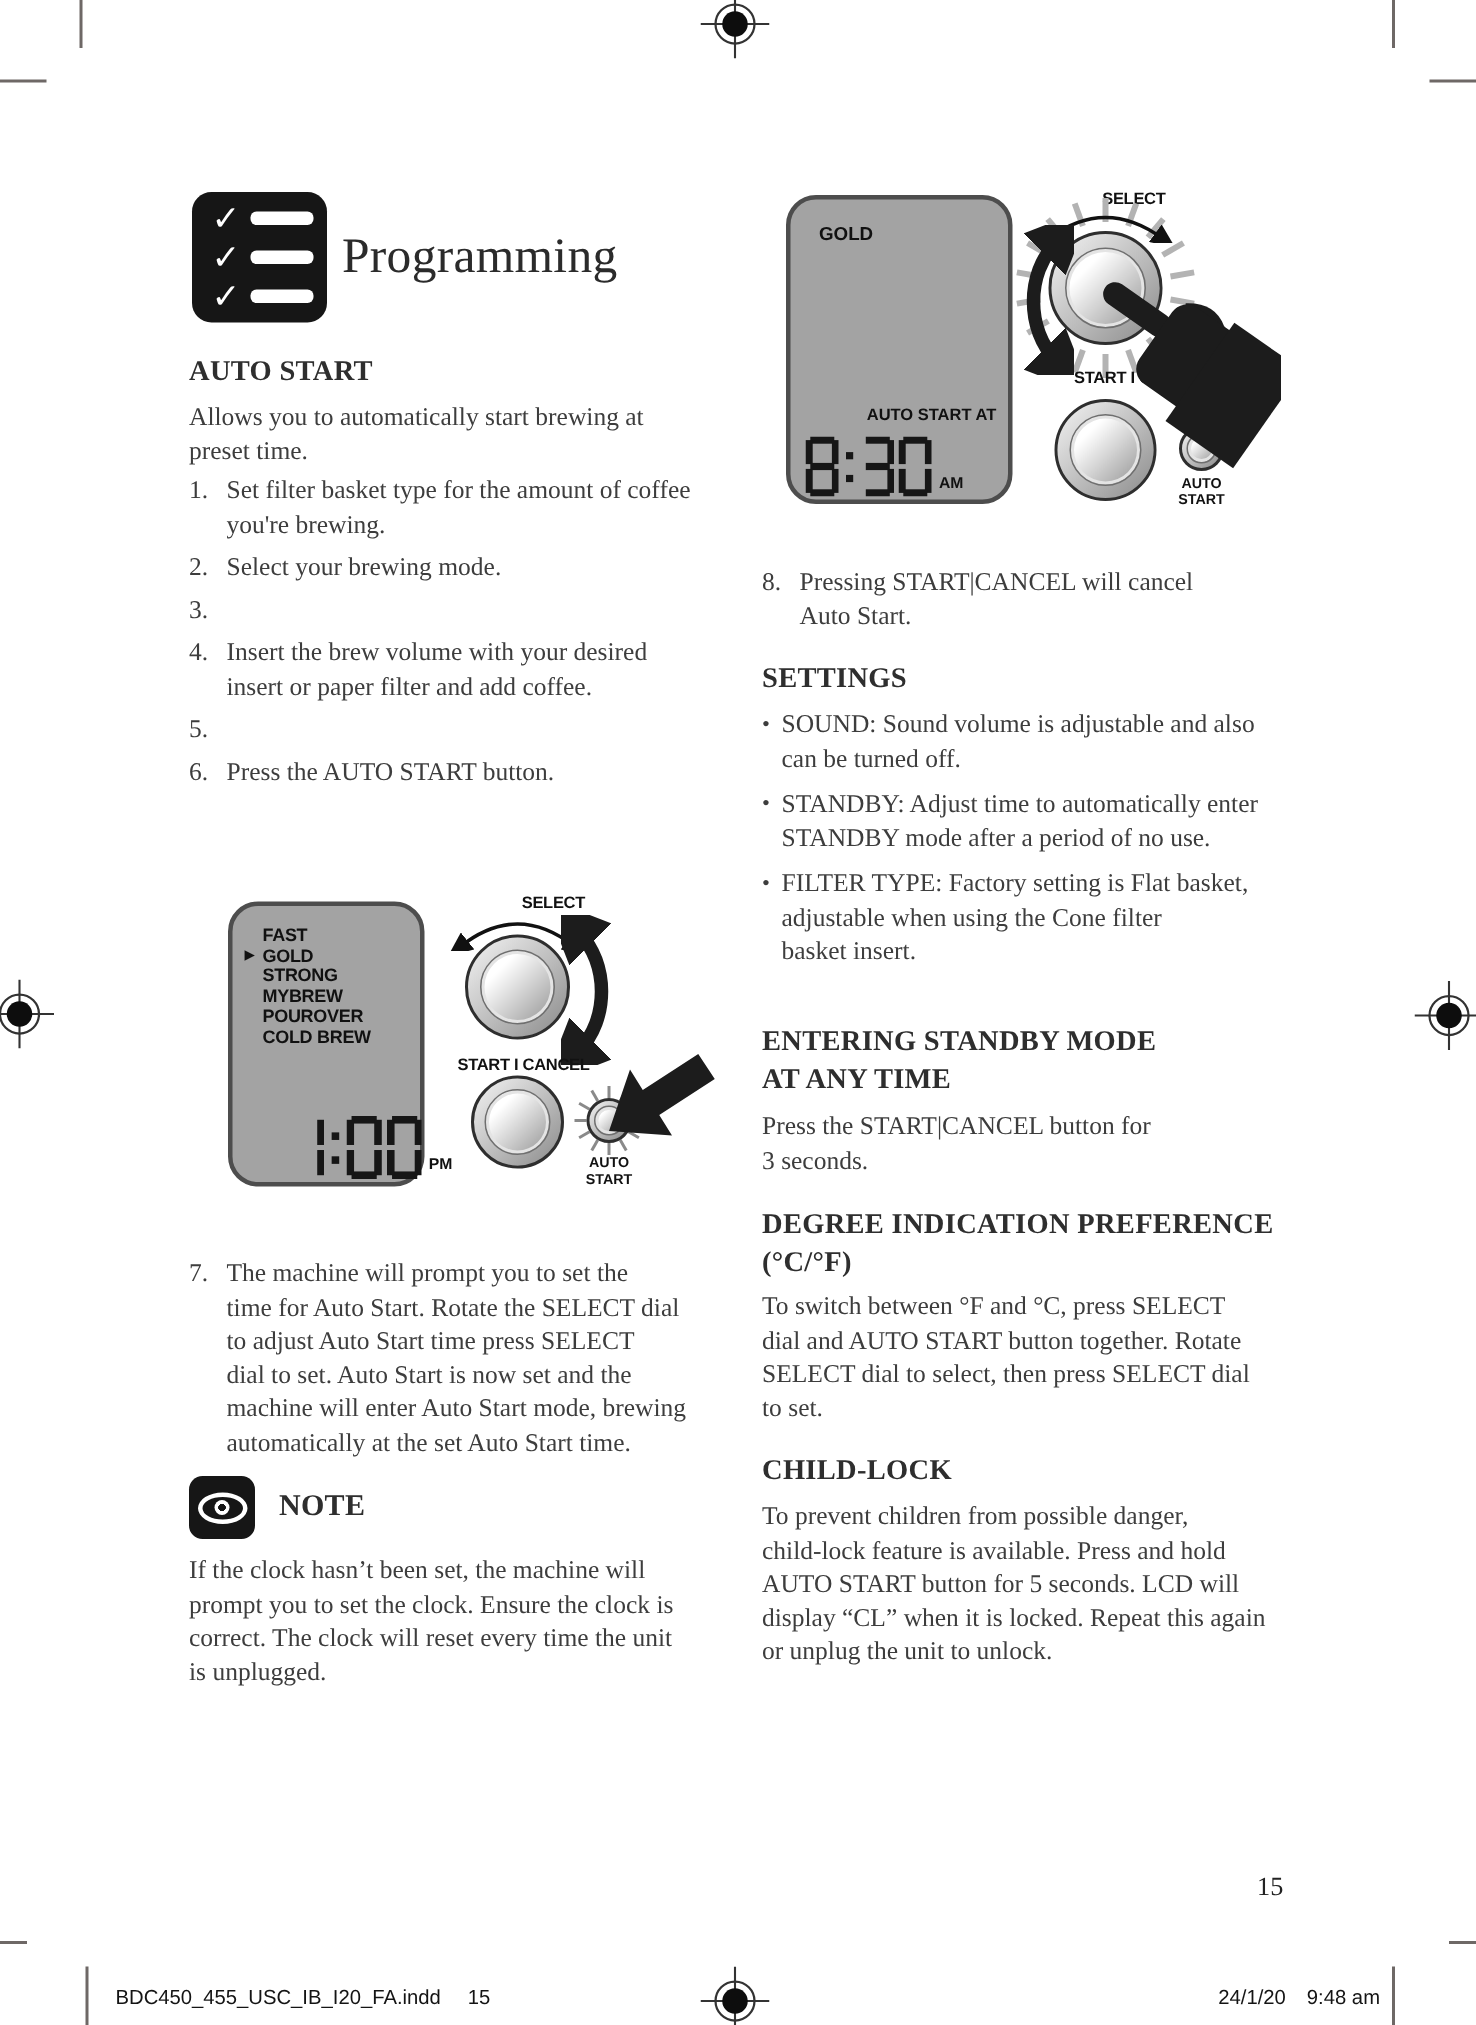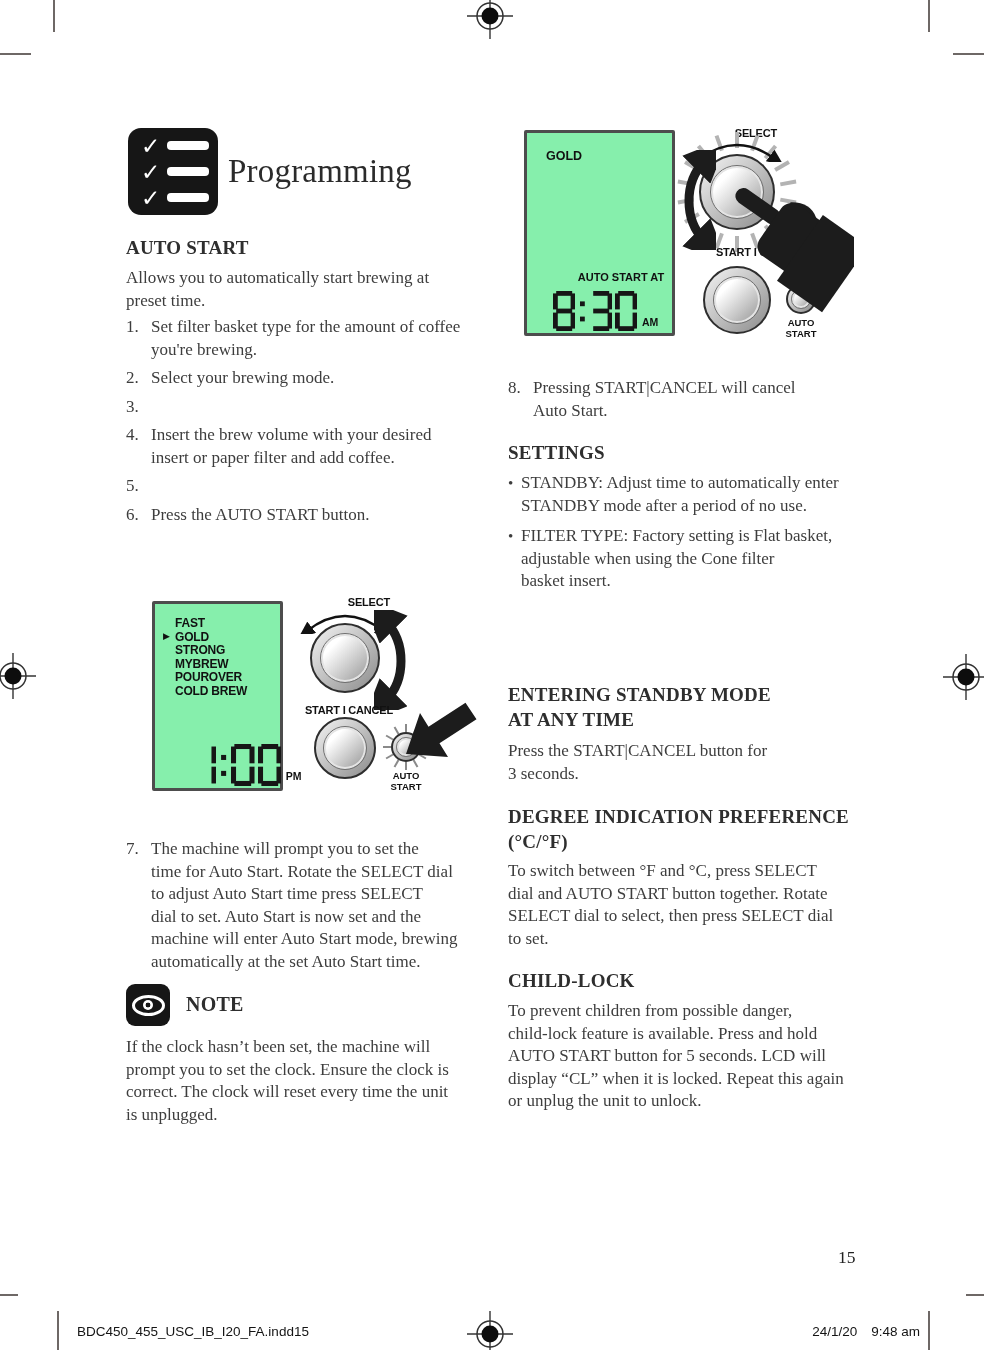--- a/index.html
+++ b/index.html
@@ -22,21 +22,21 @@
   .chk-mark{color:#fff;font:bold 23px "DejaVu Sans",sans-serif;line-height:22px;}
   .chk-line{width:42px;height:9px;background:#fff;border-radius:4px;}
   
   .note-icon{width:44px;height:42px;background:#161616;border-radius:9px;
              display:flex;align-items:center;justify-content:center;}
   .eye{width:27px;height:15px;border:3px solid #fff;border-radius:50%;
        display:flex;align-items:center;justify-content:center;}
   .pupil{width:10px;height:10px;border-radius:50%;
          background:radial-gradient(circle,#161616 0 2.4px,#ffffff 2.6px);}
   
-  .lcd{background:#86efac;border:3px solid #4d4d4d;border-radius:2px;box-sizing:border-box;}
+  .lcd{background:#a3a3a3;border:3px solid #4d4d4d;border-radius:20px;box-sizing:border-box;}
   .lcd-label{font-family:"Liberation Sans",sans-serif;font-weight:bold;color:#111;}
   .menu{font-family:"Liberation Sans",sans-serif;font-weight:bold;font-size:12px;
         line-height:13.6px;color:#111;letter-spacing:-.2px;list-style:none;margin:0;padding:0;}
   .dial-label{font-family:"Liberation Sans",sans-serif;font-weight:bold;font-size:11px;
               color:#111;text-align:right;letter-spacing:-.2px;}
   .dial{border-radius:50%;border:2px solid #2e2e2e;box-sizing:border-box;
         background:linear-gradient(135deg,#f4f4f4 0%,#8b8b8b 100%);
         display:flex;align-items:center;justify-content:center;}
   .dial::after{content:"";display:block;width:76%;height:76%;border-radius:50%;
         border:1px solid #6f6f6f;box-sizing:border-box;
@@ -240,21 +240,21 @@
 <div class="abs h2" style="left:186px;top:992px;font-size:20px">NOTE</div>
 <div class="abs body-txt pre" style="left:126px;top:1036px;width:372px">If the clock hasn’t been set, the machine will
 prompt you to set the clock. Ensure the clock is
 correct. The clock will reset every time the unit
 is unplugged.</div>
 
 <div class="abs" style="left:524px;top:126px;width:360px;height:232px">
   <div class="abs lcd" style="left:0;top:4px;width:151px;height:206px">
     <span class="abs lcd-label" style="left:19px;top:16px;font-size:12.5px">GOLD</span>
     <span class="abs lcd-label" style="left:46px;top:138px;width:96px;text-align:center;font-size:11px">AUTO START AT</span>
-    <div class="abs seg-row" style="left:24px;top:158px">
+    <div class="abs seg-row" style="left:8px;top:158px">
       <span class="seg-row">
           <svg height="40" viewBox="0 0 56 100" width="22.400000000000002" style="margin: 0px 1.5px;">
             <rect x="8" y="0" width="40" height="12" fill="#161616"></rect>
             <rect x="44" y="6" width="12" height="40" fill="#161616"></rect>
             <rect x="44" y="54" width="12" height="40" fill="#161616"></rect>
             <rect x="8" y="88" width="40" height="12" fill="#161616"></rect>
             <rect x="0" y="54" width="12" height="40" fill="#161616"></rect>
             <rect x="0" y="6" width="12" height="40" fill="#161616"></rect>
             <rect x="8" y="44" width="40" height="12" fill="#161616"></rect>
           </svg>
@@ -339,20 +339,24 @@
 
 <div class="abs body-txt step" style="left:508px;top:377px;width:368px">
   <span class="step-num">8.</span>
   <span class="pre">Pressing START|CANCEL will cancel
 Auto Start.</span>
 </div>
 
 <div class="abs h2" style="left:508px;top:440px">SETTINGS</div>
 <div class="abs body-txt bullets" style="left:508px;top:472px;width:368px">
   <div class="bullet">
+      <span class="pre">SOUND: Sound volume is adjustable and also
+can be turned off.</span>
+    </div>
+  <div class="bullet">
       <span class="pre">STANDBY: Adjust time to automatically enter
 STANDBY mode after a period of no use.</span>
     </div>
   <div class="bullet">
       <span class="pre">FILTER TYPE: Factory setting is Flat basket,
 adjustable when using the Cone filter
 basket insert.</span>
     </div>
 </div>
 
@@ -370,20 +374,20 @@
 
 <div class="abs h2" style="left:508px;top:968px">CHILD-LOCK</div>
 <div class="abs body-txt pre" style="left:508px;top:1000px;width:372px">To prevent children from possible danger,
 child-lock feature is available. Press and hold
 AUTO START button for 5 seconds. LCD will
 display “CL” when it is locked. Repeat this again
 or unplug the unit to unlock.</div>
 
 <div class="abs pagenum" style="left:838px;top:1247px">15</div>
 
-<div class="abs footer-txt" style="left:77px;top:1324px;display:flex;">
+<div class="abs footer-txt" style="left:77px;top:1324px;display:flex;gap:18px">
   <span>BDC450_455_USC_IB_I20_FA.indd</span>
   <span>15</span>
 </div>
 <div class="abs footer-txt" style="left:744px;top:1324px;width:176px;display:flex;justify-content:flex-end;gap:14px">
   <span>24/1/20</span>
   <span>9:48 am</span>
 </div>
 
 </body></html>

